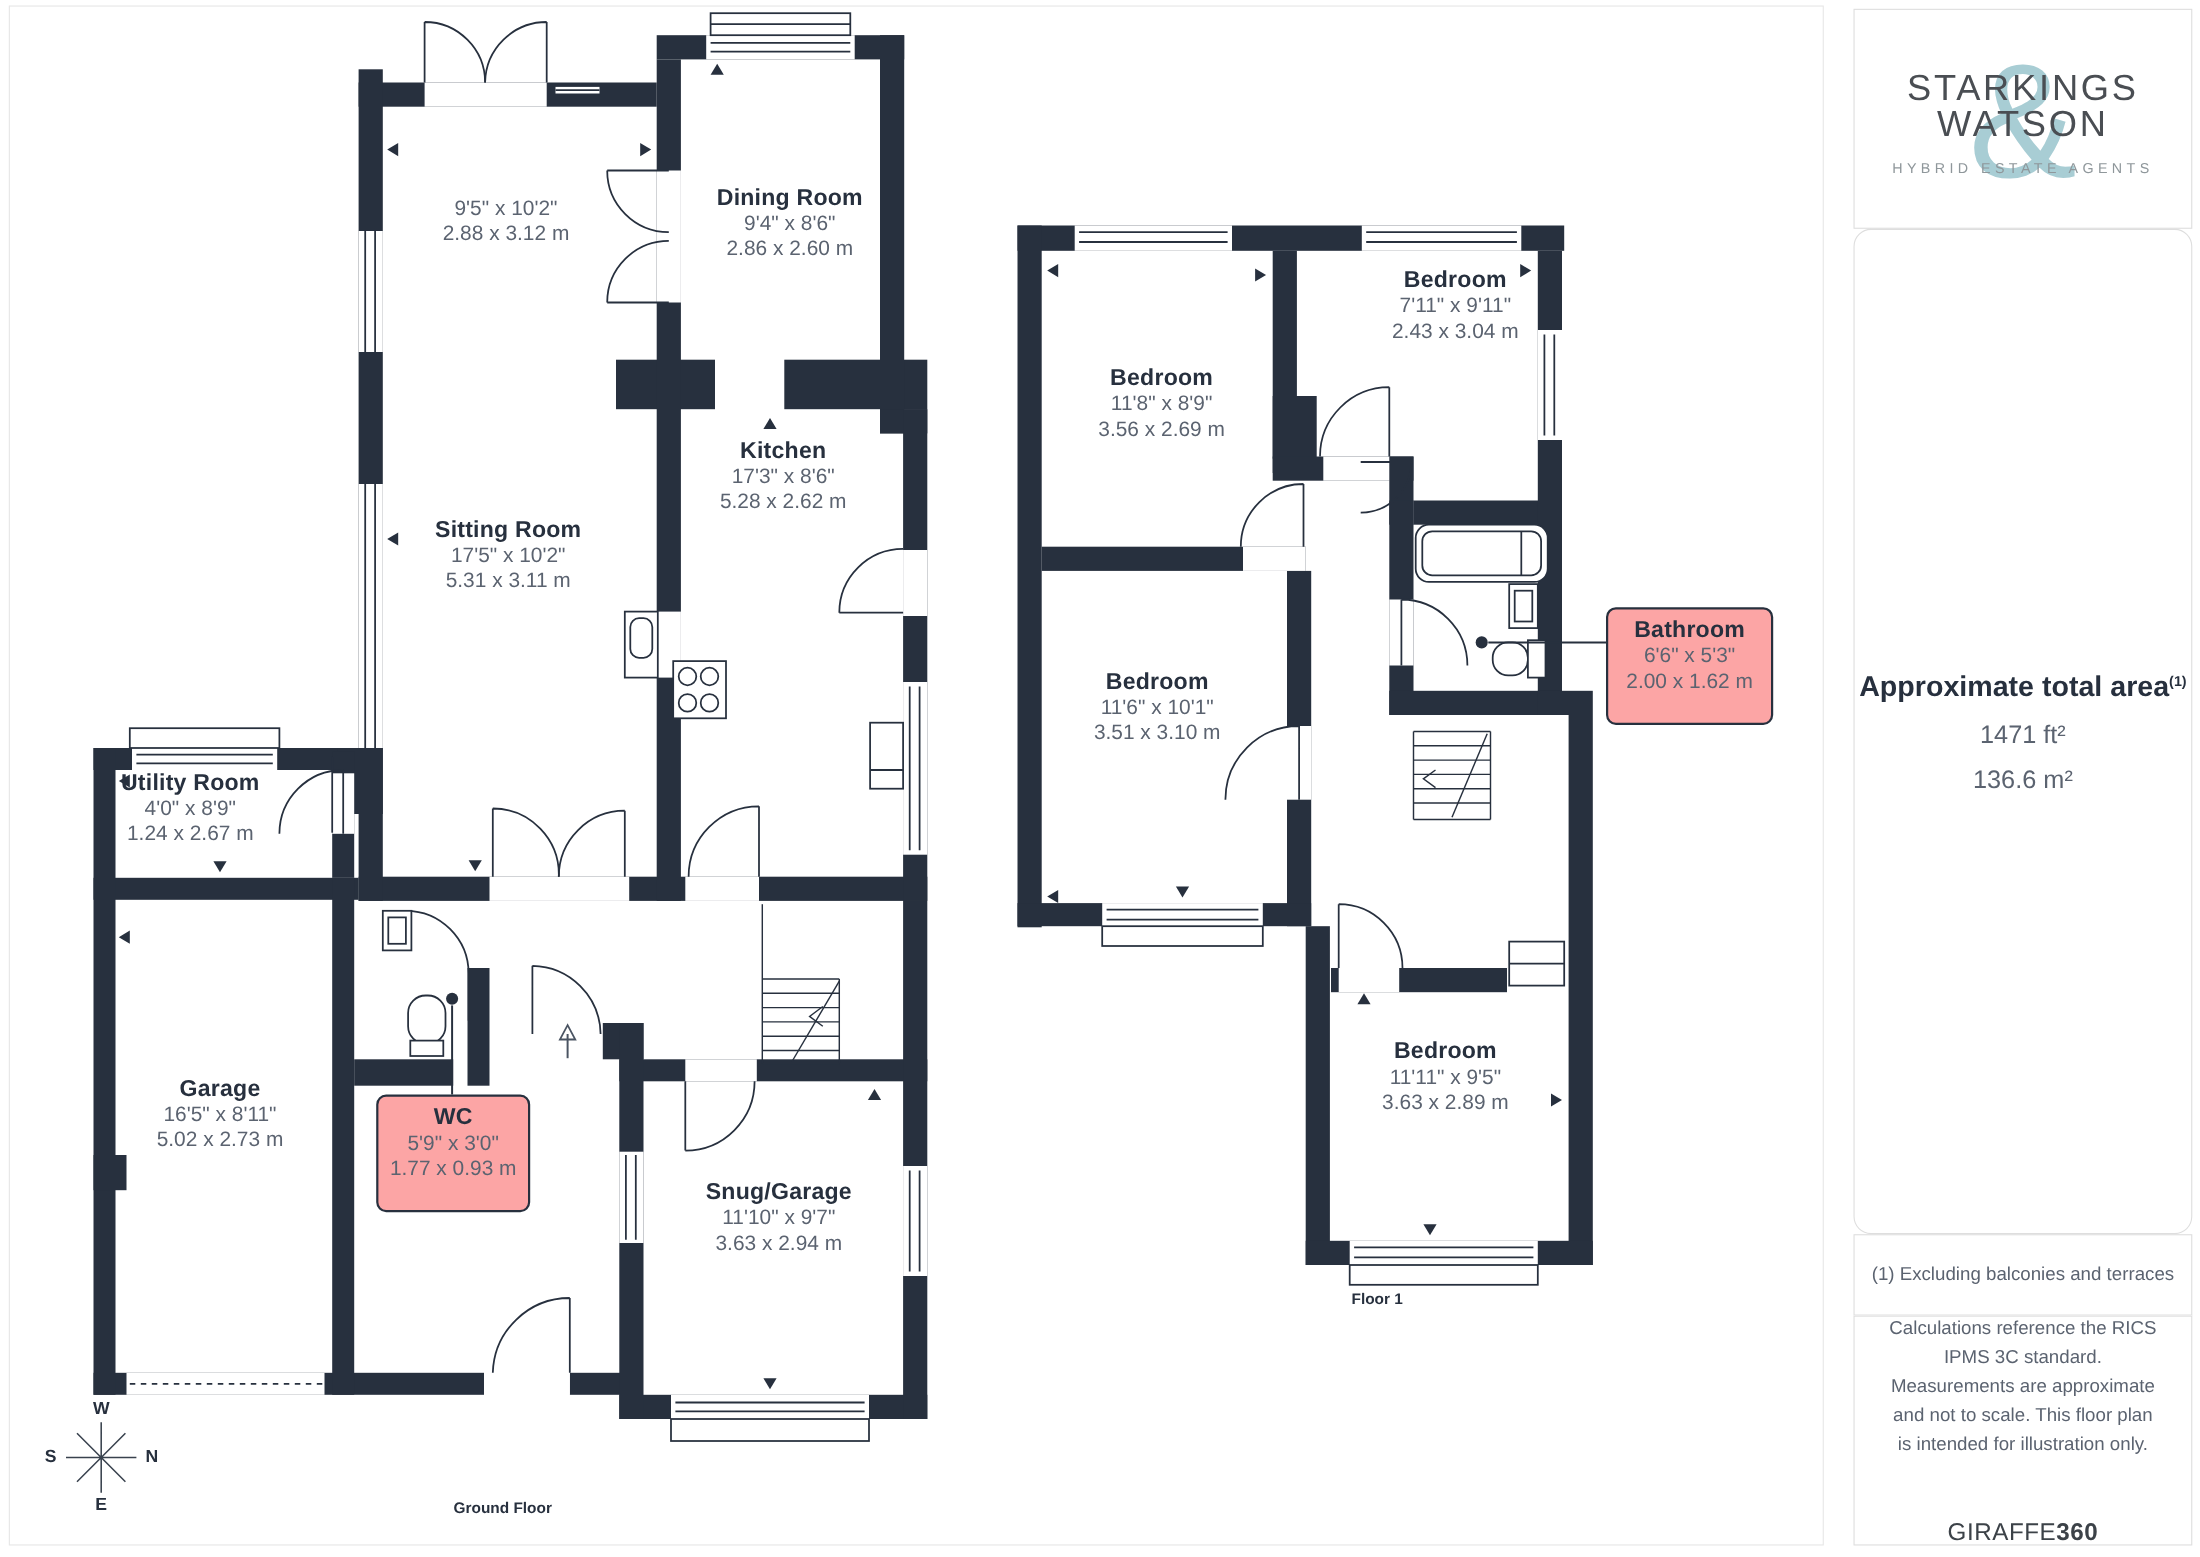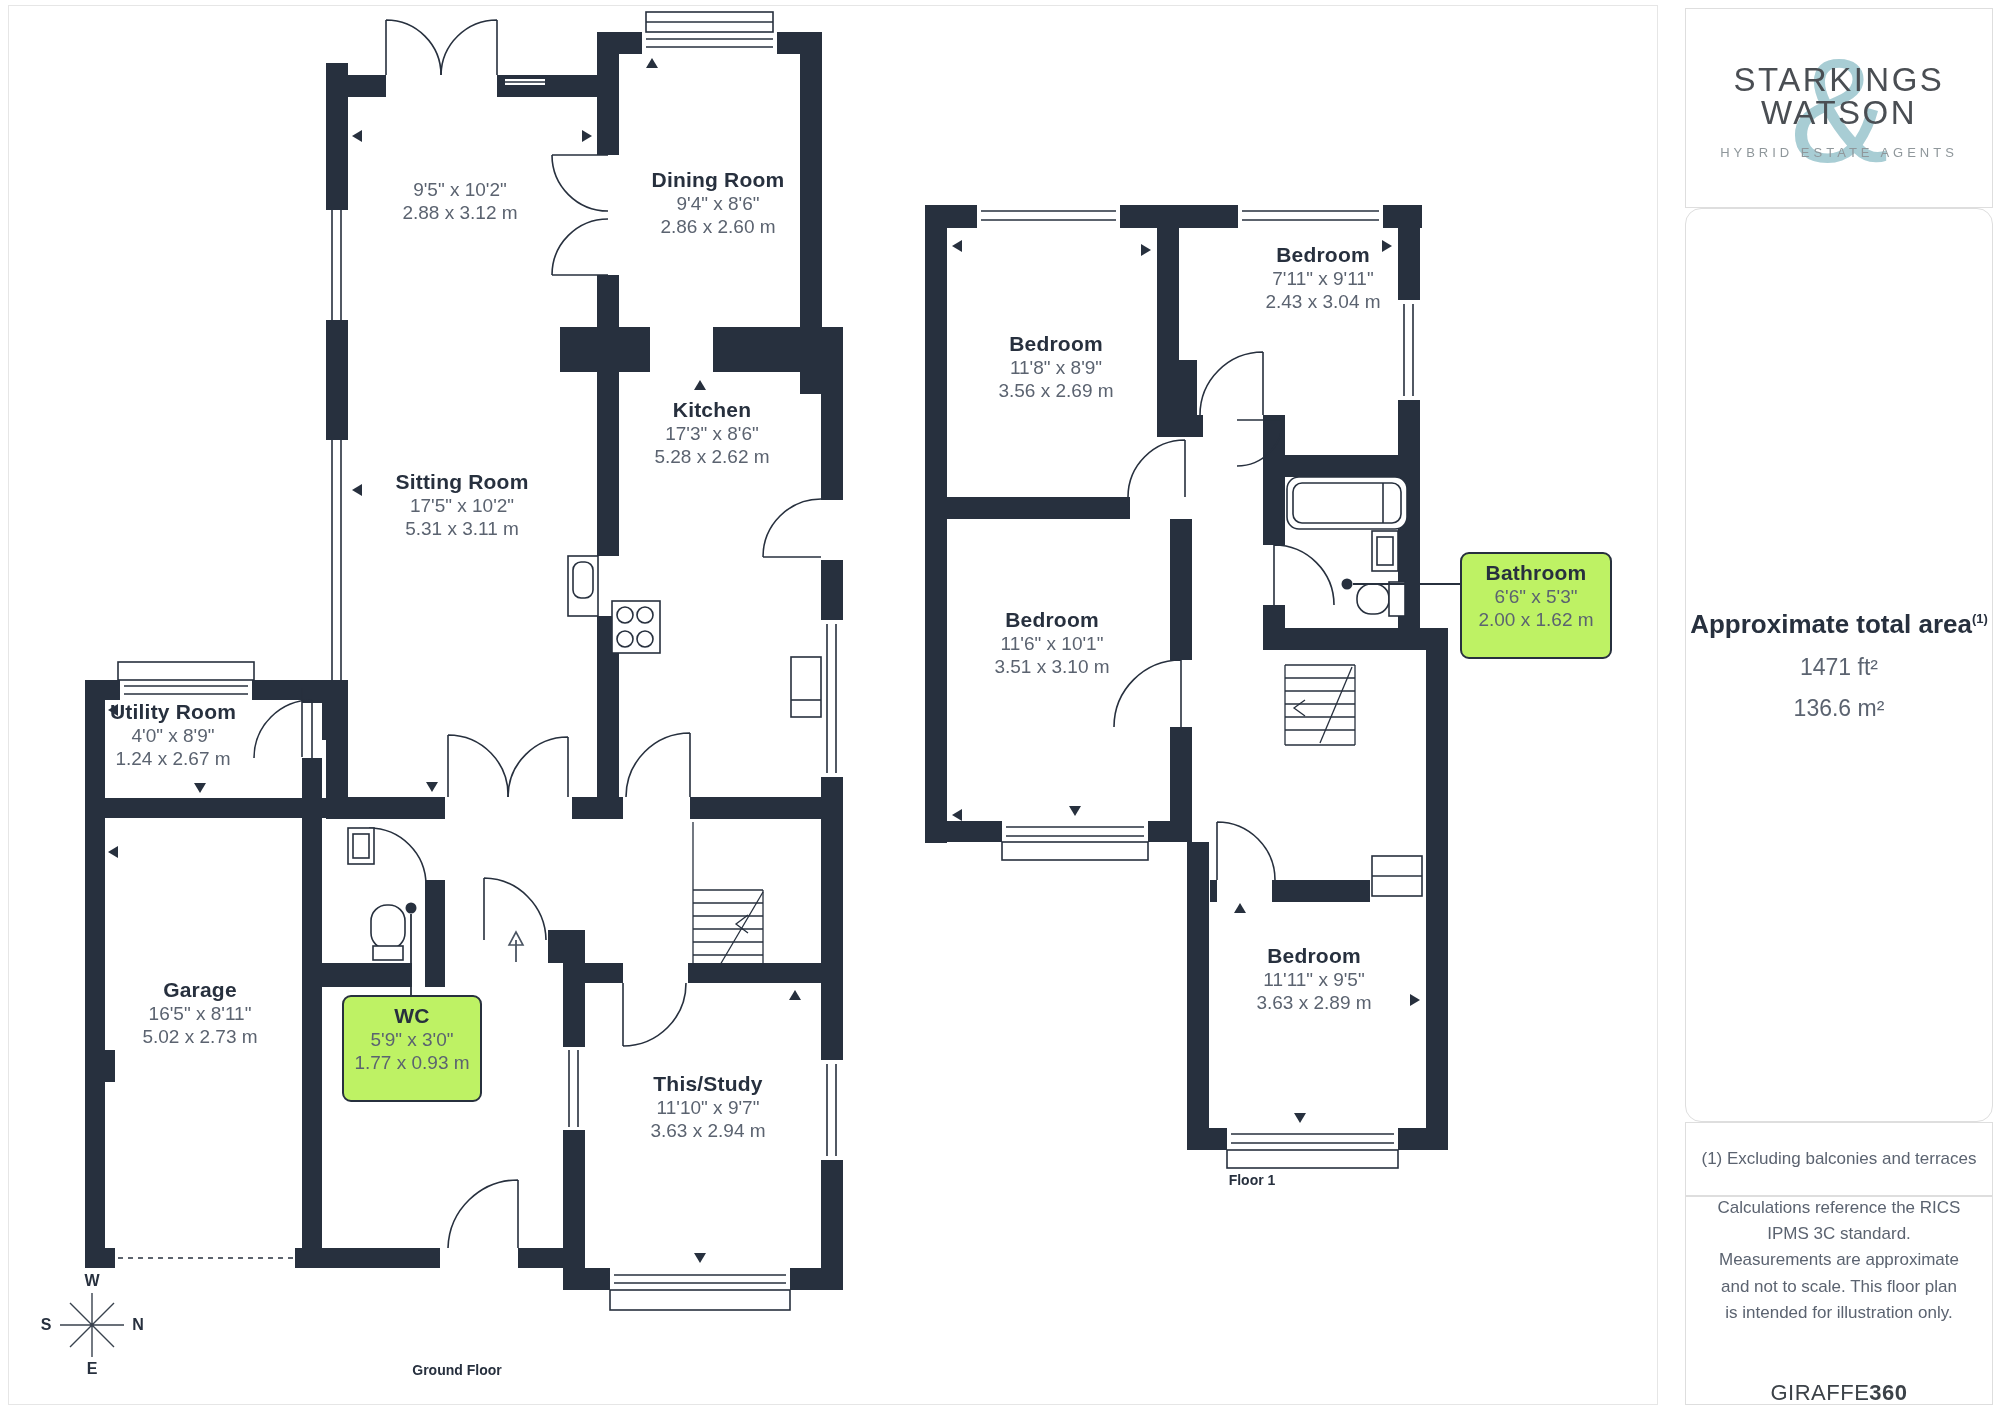--- a/index.html
+++ b/index.html
@@ -3,21 +3,21 @@
 <meta charset="utf-8">
 <style>
   html,body{margin:0;padding:0;background:#fff;}
   body{font-family:"Liberation Sans","DejaVu Sans",sans-serif;}
   #canvas{position:relative;width:2000px;height:1415px;background:#fff;overflow:hidden;}
   #plan-border{position:absolute;left:8px;top:5px;width:1650px;height:1400px;border:1px solid #e6e6e6;box-sizing:border-box;}
   #plan-svg{position:absolute;left:0;top:0;width:2000px;height:1415px;}
   .room-label{position:absolute;transform:translateX(-50%);text-align:center;white-space:nowrap;color:#27303E;}
   .rname{font-size:21px;font-weight:bold;line-height:1.15;color:#27303E;letter-spacing:.2px;}
   .rdim{font-size:19px;line-height:1.22;color:#5B6370;}
-  .callout{position:absolute;background:#bef264;border:2px solid #27303E;border-radius:9px;text-align:center;padding:7px 10px 26px 10px;box-sizing:border-box;}
+  .callout{position:absolute;background:#fca5a5;border:2px solid #27303E;border-radius:9px;text-align:center;padding:7px 10px 26px 10px;box-sizing:border-box;}
   .floor-title{position:absolute;transform:translateX(-50%);font-size:14px;font-weight:bold;color:#27303E;white-space:nowrap;}
   .compass-letter{position:absolute;transform:translate(-50%,-50%);font-size:16px;font-weight:bold;color:#27303E;}
   .side-box{position:absolute;left:1685px;width:308px;border:1px solid #dedede;box-sizing:border-box;background:#fff;}
   #logo-box{top:8px;height:200px;display:flex;align-items:center;justify-content:center;}
   .logo-wrap{position:relative;text-align:center;padding-top:6px;}
   .amp{position:absolute;left:50%;top:54px;transform:translate(-50%,-50%);font-size:148px;color:#A8CDD4;font-weight:normal;z-index:0;line-height:1;}
   .logo-line{position:relative;z-index:1;font-size:33px;letter-spacing:2.5px;color:#4A4E53;font-weight:normal;line-height:1.0;}
   .tagline{position:relative;z-index:1;margin-top:16px;font-size:13px;letter-spacing:4px;color:#8F979B;}
   #area-box{top:208px;height:914px;display:flex;flex-direction:column;align-items:center;justify-content:center;border-radius:16px;}
   .area-title{font-size:26px;font-weight:bold;color:#27303E;}
@@ -285,21 +285,21 @@
     <div class="rname">Garage</div>
     <div class="rdim">16'5" x 8'11"</div>
     <div class="rdim">5.02 x 2.73 m</div>
   </div>
   <div class="callout" style="left:342px;top:995px;width:140px;">
     <div class="rname">WC</div>
     <div class="rdim">5'9" x 3'0"</div>
     <div class="rdim">1.77 x 0.93 m</div>
   </div>
   <div class="room-label" style="left:708px;top:1072px;">
-    <div class="rname">This/Study</div>
+    <div class="rname">Snug/Garage</div>
     <div class="rdim">11'10" x 9'7"</div>
     <div class="rdim">3.63 x 2.94 m</div>
   </div>
   <div class="floor-title" style="left:457px;top:1362px;">Ground Floor</div>
 
   <div class="room-label" style="left:1056px;top:332px;">
     <div class="rname">Bedroom</div>
     <div class="rdim">11'8" x 8'9"</div>
     <div class="rdim">3.56 x 2.69 m</div>
   </div>

